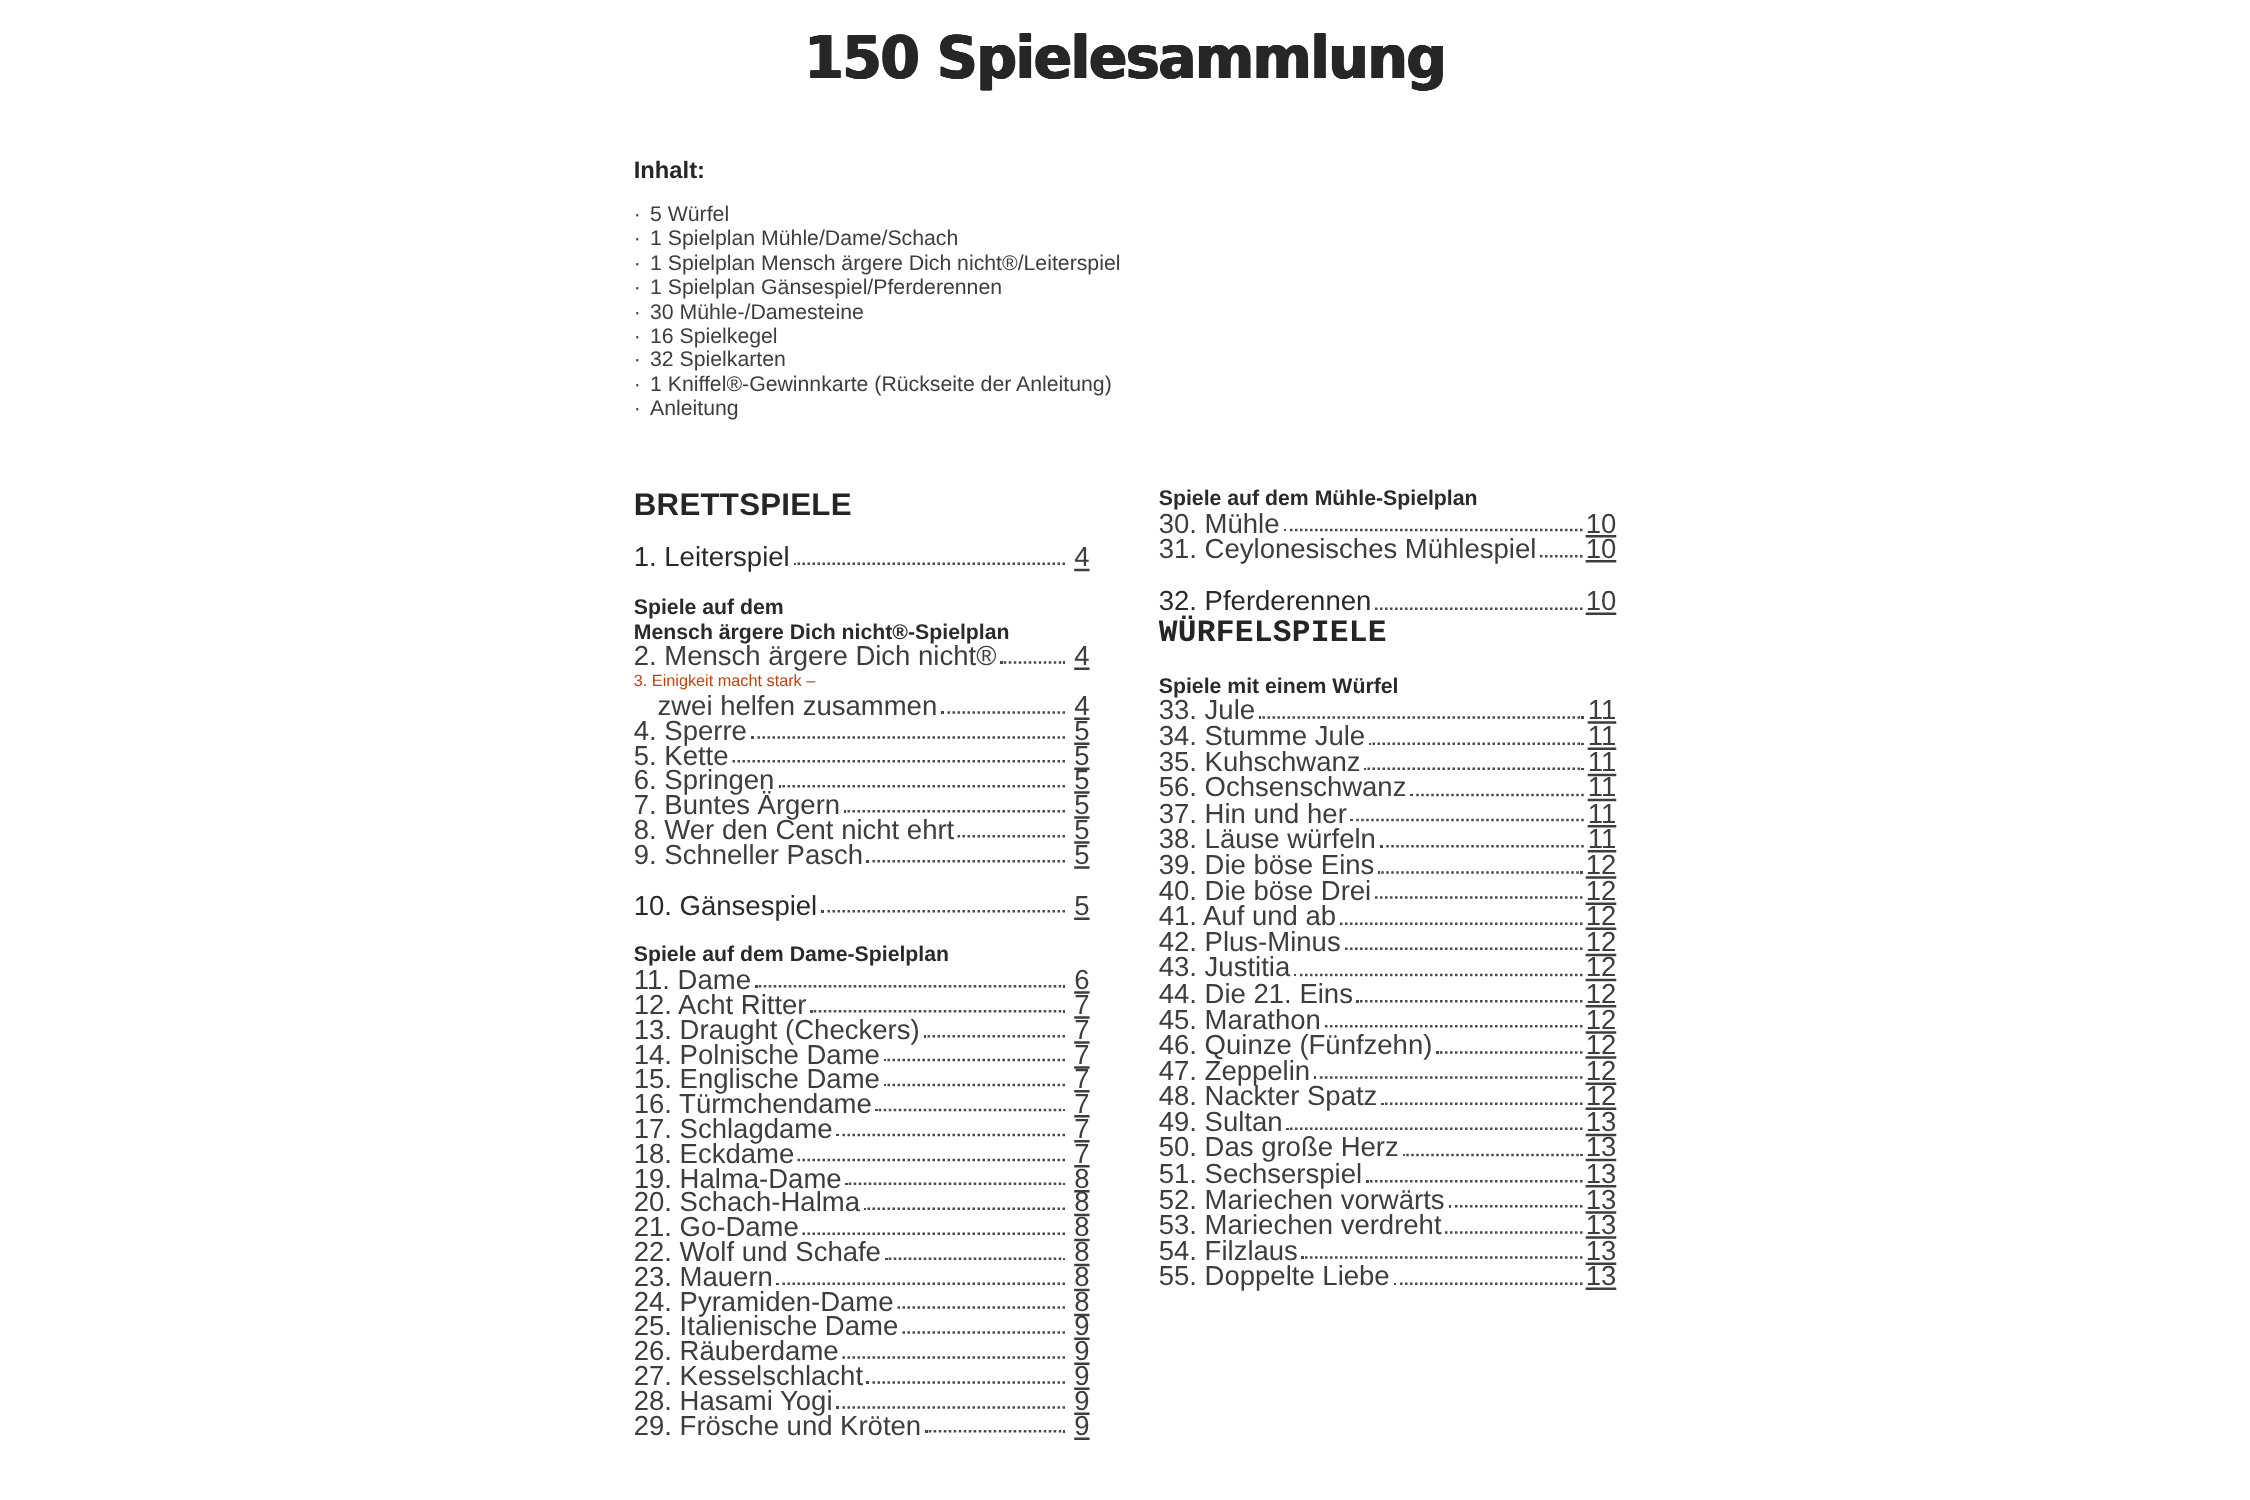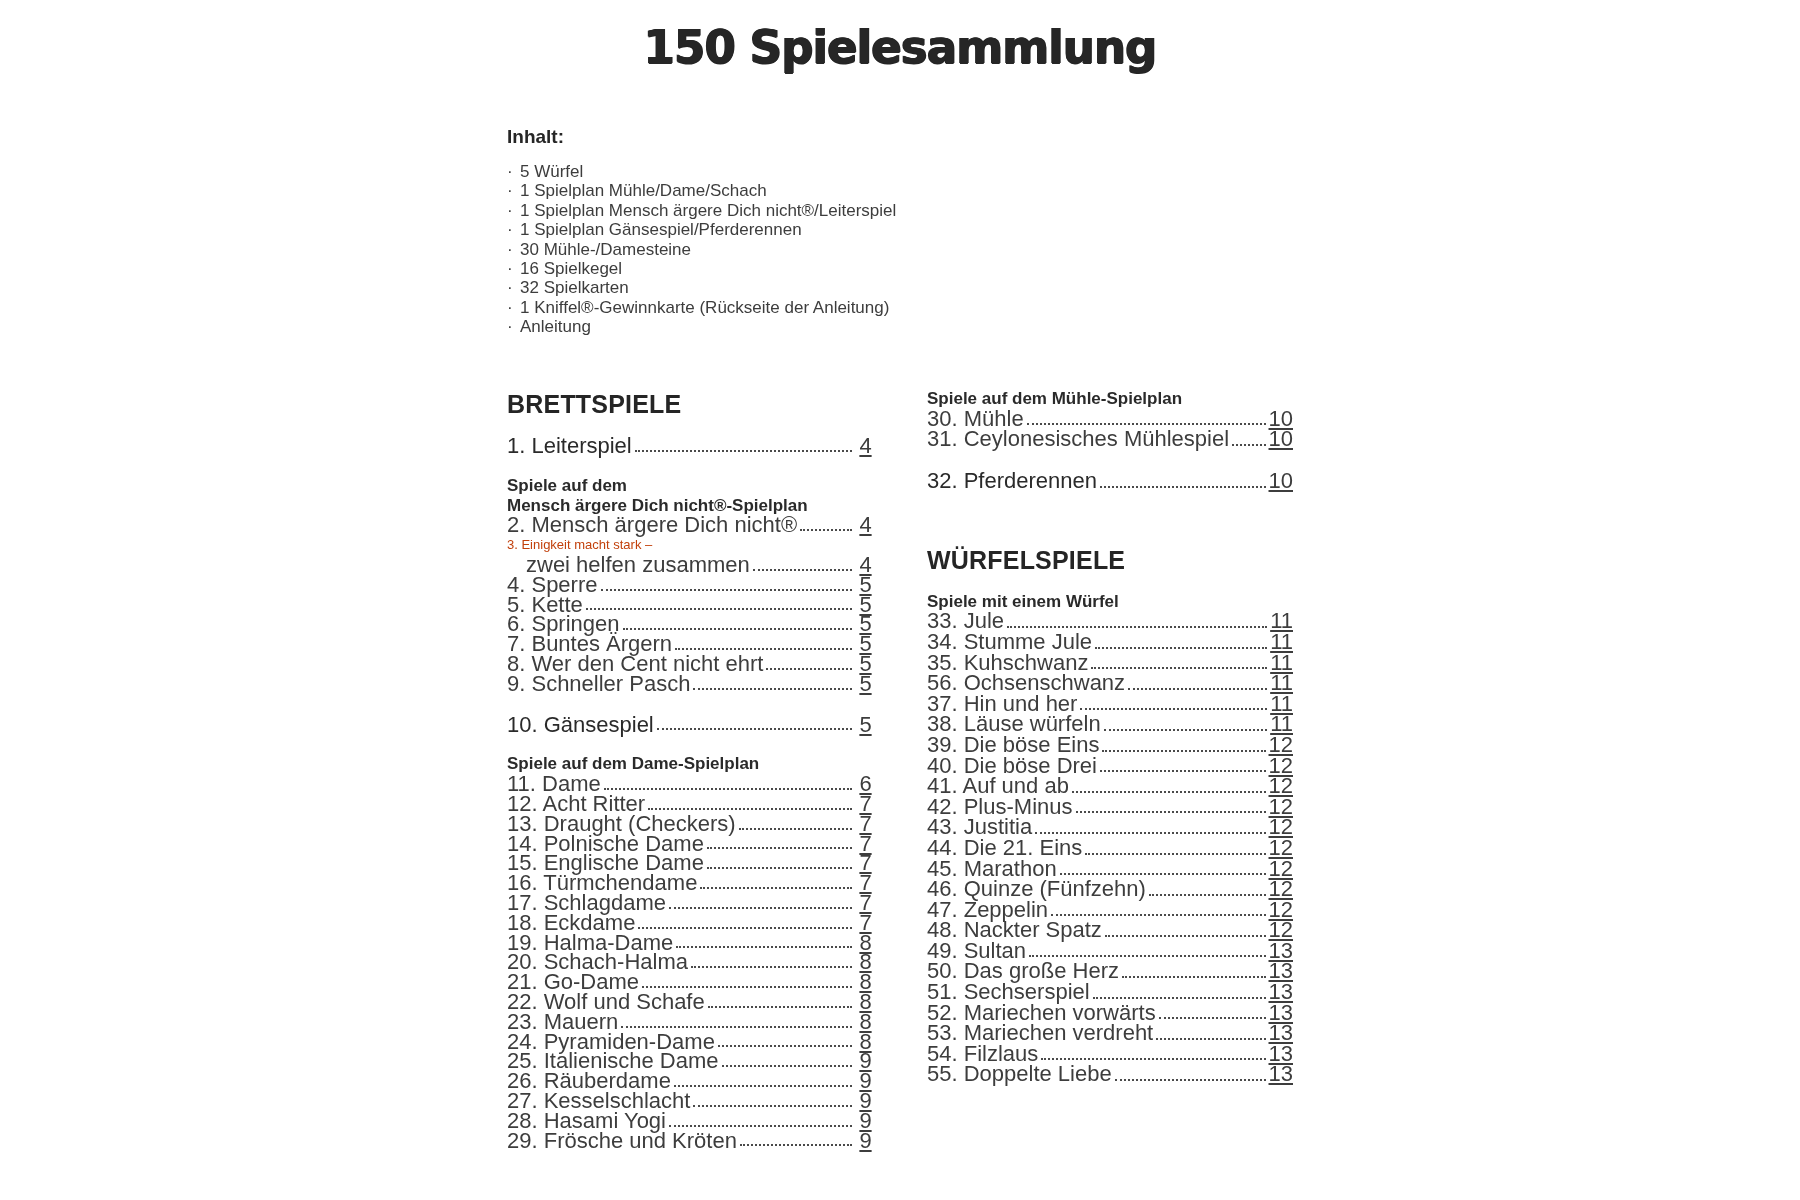--- a/index.html
+++ b/index.html
@@ -29,21 +29,21 @@
 
   
   .col{position:absolute;top:389px;}
   .col-left{left:507px;width:369px;}
   .col-right{left:927px;width:366px;}
 
   .toc-heading{
     font-size:25px;line-height:30px;font-weight:bold;color:#252525;
     letter-spacing:0.2px;margin:0 0 17px 0;
   }
-  .toc-heading.gap{margin-top:53px;}
+  .toc-heading.gap{font-family:Liberation Mono, monospace;}
 
   .toc-sub{font-size:17px;font-weight:bold;color:#2a2a2a;}
   .toc-sub.gap{margin-top:20px;}
   .toc-sub-line{line-height:19.8px;}
 
   .toc-row{display:flex;align-items:flex-end;font-size:22px;line-height:19.8px;color:#3d3d3d;}
   .toc-row.gap{margin-top:21px;}
   .toc-row.bold .label{font-weight:normal;color:#2a2a2a;}
   .toc-row.indent{padding-left:19px;}
   .toc-row .label{white-space:nowrap;}

